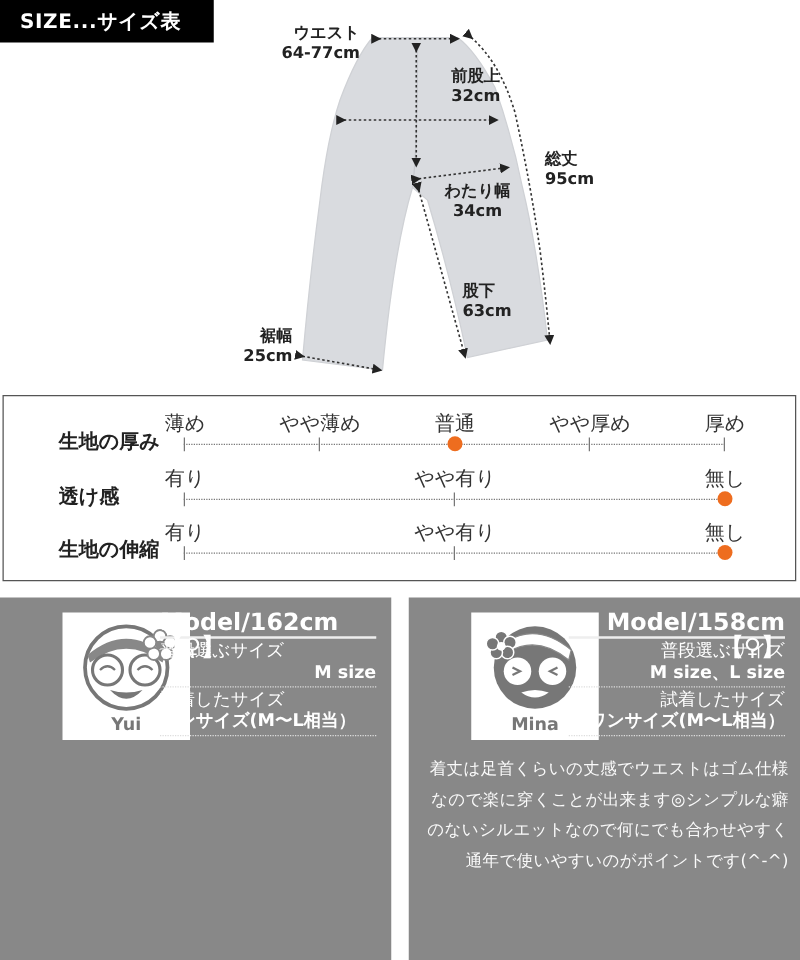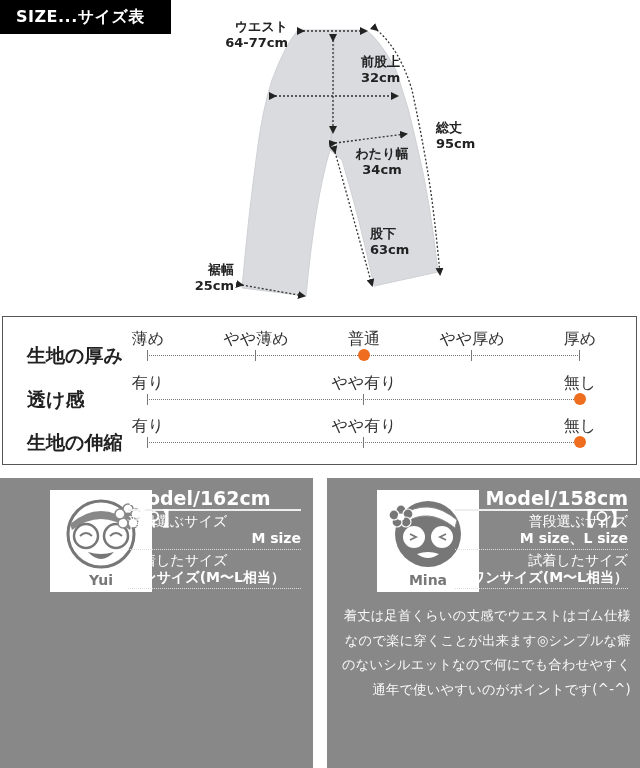--- a/index.html
+++ b/index.html
@@ -24,21 +24,21 @@
     .right { text-align: right; }
     .center { text-align: center; }
 
     
     .fabric-box {
       position: absolute; left: 2px; top: 316px; width: 635px; height: 149px;
       border: 1.5px solid #555; background: #fff;
     }
     .frow { position: absolute; left: 0; width: 100%; height: 40px; }
     .frow .fname {
-      position: absolute; left: 24px; top: 14px; font-weight: bold; font-size: 19px; color: #222;
+      position: absolute; left: 44px; top: 14px; font-weight: bold; font-size: 16px; color: #222;
     }
     .frow .track {
       position: absolute; left: 144px; width: 433px; top: 26px; height: 0;
       border-top: 1px dotted #777;
     }
     .frow .tick {
       position: absolute; width: 1px; height: 11px; background: #777; top: 21px;
     }
     .frow .tlabel {
       position: absolute; top: 0; font-size: 16px; color: #333; transform: translateX(-50%); white-space: nowrap;

